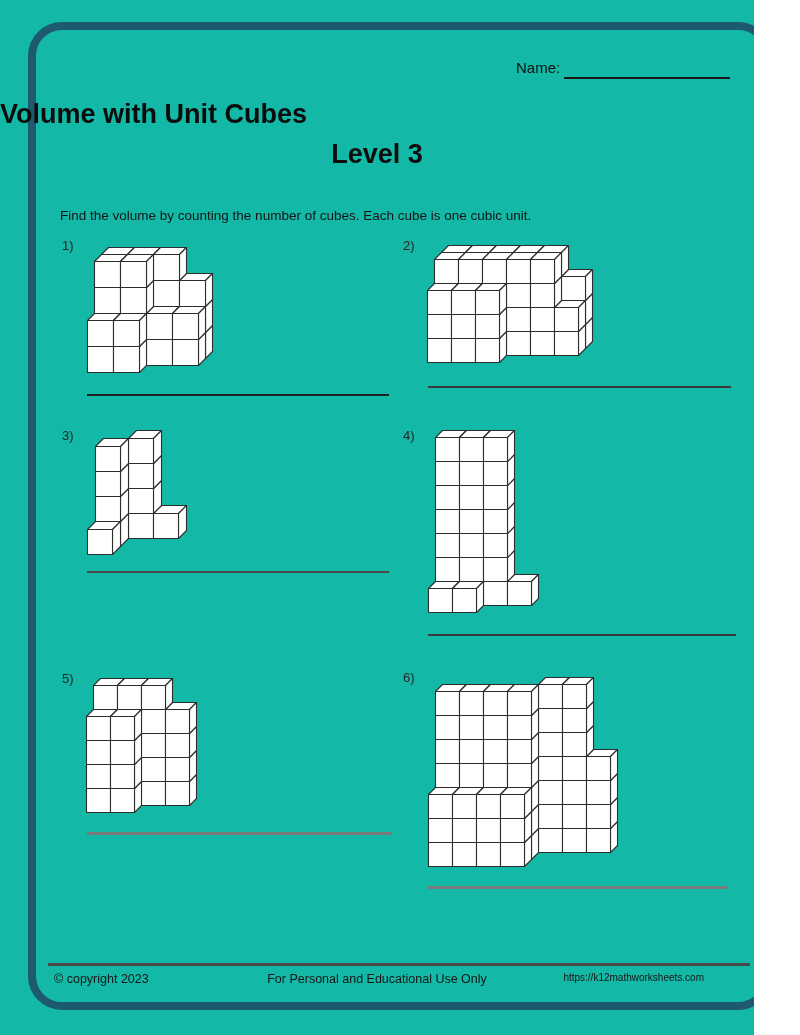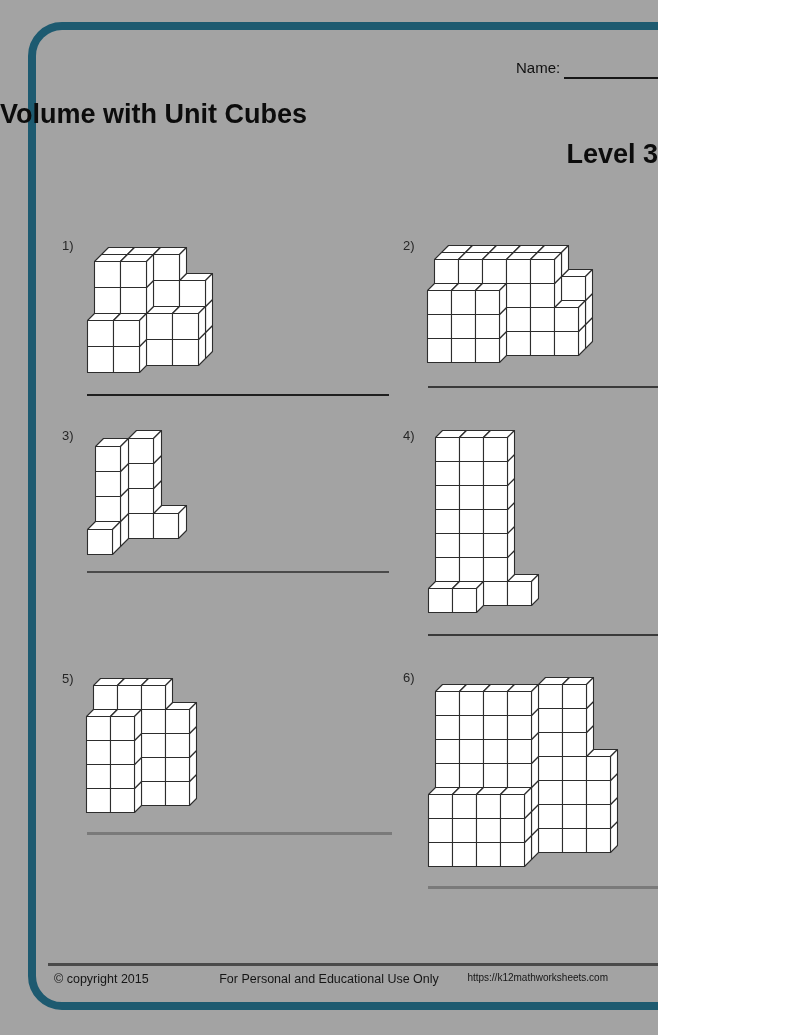--- a/index.html
+++ b/index.html
@@ -1,24 +1,24 @@
 <!DOCTYPE html>
 <html><head>
 <meta charset="utf-8">
 <style>
   html,body{margin:0;padding:0;background:#ffffff;}
-  .sheet{position:relative;width:658px;height:1035px;background:#a3a3a3;overflow:hidden;
+  .sheet{position:relative;width:754px;height:1035px;background:#14b8a6;overflow:hidden;
          font-family:"Liberation Sans","DejaVu Sans",sans-serif;color:#111;}
   .frame{position:absolute;left:28px;top:22px;width:744px;height:988px;
          border:8px solid #1d5a70;border-radius:34px;box-sizing:border-box;}
   .name-label{position:absolute;left:516px;top:60px;font-size:15px;color:#101010;line-height:1;}
   .name-line{position:absolute;left:564px;top:77px;width:166px;height:2px;background:#161616;}
   .title{position:absolute;left:0;top:101px;width:100%;text-align:left;
          font-size:27px;font-weight:700;color:#0c0c0c;line-height:1;}
-  .subtitle{position:absolute;left:0;top:141px;width:100%;text-align:right;
+  .subtitle{position:absolute;left:0;top:141px;width:100%;text-align:center;
          font-size:27px;font-weight:700;color:#0c0c0c;line-height:1;}
   .instructions{position:absolute;left:60px;top:208px;font-size:13.5px;color:#141414;line-height:1.2;}
   .pnum{position:absolute;font-size:13px;color:#262626;line-height:1;}
   .pnum-1{left:62px;top:239px}.pnum-2{left:403px;top:239px}
   .pnum-3{left:62px;top:429px}.pnum-4{left:403px;top:429px}
   .pnum-5{left:62px;top:672px}.pnum-6{left:403px;top:671px}
   .fig{position:absolute;}
   .fig polygon{fill:#ffffff;stroke:#2d2d2d;stroke-width:1.1;stroke-linejoin:round;stroke-linecap:round;}
   .fig-1{left:86px;top:246px}.fig-2{left:426px;top:244px}
   .fig-3{left:86px;top:429px}.fig-4{left:427px;top:429px}
@@ -39,20 +39,21 @@
 <body>
 
 <div class="sheet">
   <div class="frame"></div>
 
   <span class="name-label">Name:</span>
   <span class="name-line"></span>
 
   <div class="title">Volume with Unit Cubes</div>
   <div class="subtitle">Level 3</div>
+  <div class="instructions">Find the volume by counting the number of cubes. Each cube is one cubic unit.</div>
 
   <span class="pnum pnum-1">1)</span>
   <svg class="fig fig-1" width="128" height="128" viewBox="0 0 128 128">
       <polygon points="15.5,86.5 22.5,79.5 48.5,79.5 41.5,86.5"></polygon>
       <polygon points="41.5,112.5 48.5,105.5 48.5,79.5 41.5,86.5"></polygon>
       <polygon points="15.5,112.5 41.5,112.5 41.5,86.5 15.5,86.5"></polygon>
       <polygon points="41.5,86.5 48.5,79.5 74.5,79.5 67.5,86.5"></polygon>
       <polygon points="67.5,112.5 74.5,105.5 74.5,79.5 67.5,86.5"></polygon>
       <polygon points="41.5,112.5 67.5,112.5 67.5,86.5 41.5,86.5"></polygon>
       <polygon points="67.5,86.5 74.5,79.5 100.5,79.5 93.5,86.5"></polygon>
@@ -683,16 +684,16 @@
       <polygon points="49.5,118.5 56.5,111.5 80.5,111.5 73.5,118.5"></polygon>
       <polygon points="73.5,142.5 80.5,135.5 80.5,111.5 73.5,118.5"></polygon>
       <polygon points="49.5,142.5 73.5,142.5 73.5,118.5 49.5,118.5"></polygon>
       <polygon points="73.5,118.5 80.5,111.5 104.5,111.5 97.5,118.5"></polygon>
       <polygon points="97.5,142.5 104.5,135.5 104.5,111.5 97.5,118.5"></polygon>
       <polygon points="73.5,142.5 97.5,142.5 97.5,118.5 73.5,118.5"></polygon>
     </svg>
   <div class="ans ans-6" style="background: rgb(122, 122, 122);"></div>
 
   <div class="footer-line"></div>
-  <span class="f-copy">© copyright 2015</span>
+  <span class="f-copy">© copyright 2023</span>
   <span class="f-usage">For Personal and Educational Use Only</span>
   <span class="f-url">https://k12mathworksheets.com</span>
 </div>
 
 </body></html>

